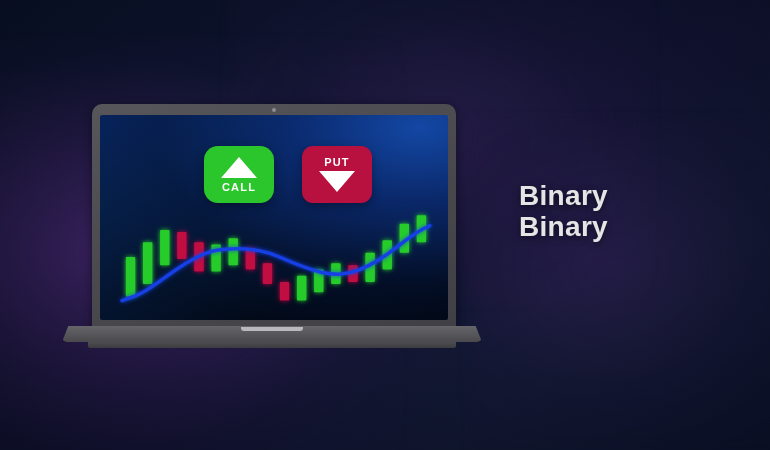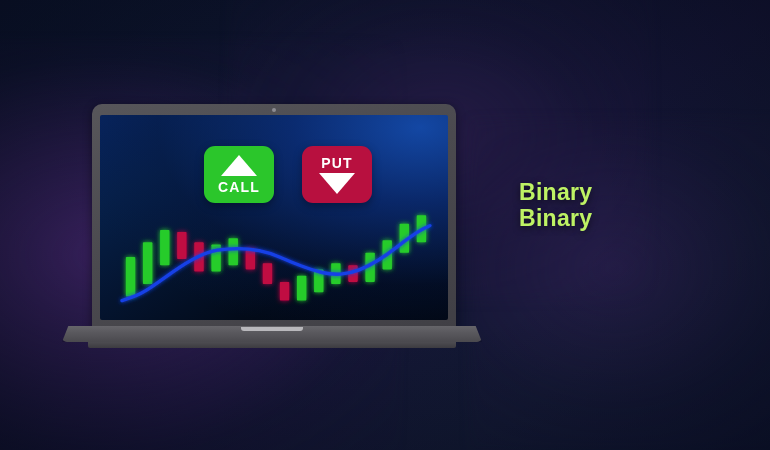--- a/index.html
+++ b/index.html
@@ -76,25 +76,25 @@
     width:62px;height:4px;border-radius:0 0 3px 3px;
     background:#b9b8bc;
   }
 
   
   .btn{
     position:absolute;border-radius:11px;
     display:flex;flex-direction:column;align-items:center;justify-content:center;
     box-shadow:0 3px 9px rgba(0,0,0,0.35);
   }
-  #btn-call{left:104px;top:31px;width:70px;height:57px;background:#2bc62b;}
+  #btn-call{left:104px;top:31px;width:70px;height:57px;background:#2bc62b;border-radius:14px;}
   #btn-put{left:202px;top:31px;width:70px;height:57px;background:#b8103f;}
   .btn-label{
     color:#ffffff;font-weight:700;letter-spacing:1.2px;
-    font-size:14px;line-height:1;
+    font-size:11px;line-height:1;
     font-family:"Liberation Sans", sans-serif;
   }
   .tri-up{
     width:0;height:0;
     border-left:18px solid transparent;border-right:18px solid transparent;
     border-bottom:21px solid #ffffff;
     margin-bottom:4px;
   }
   .tri-down{
     width:0;height:0;
@@ -102,22 +102,22 @@
     border-top:21px solid #ffffff;
     margin-top:3px;
   }
 
   
   #chart{position:absolute;left:0;top:0;width:100%;height:100%;}
 
   
   #headline{
     position:absolute;left:519px;top:180px;
-    color:#bef264;font-weight:700;
-    font-size:23px;line-height:1.12;letter-spacing:0.3px;
+    color:#e5e5e5;font-weight:700;
+    font-size:28px;line-height:1.12;letter-spacing:0.3px;
     font-family:"Liberation Sans", sans-serif;
     text-shadow:0 2px 7px rgba(0,0,0,0.55);
   }
   #headline div{white-space:nowrap;}
 </style>
 </head>
 <body>
 
 <div id="stage">
 

